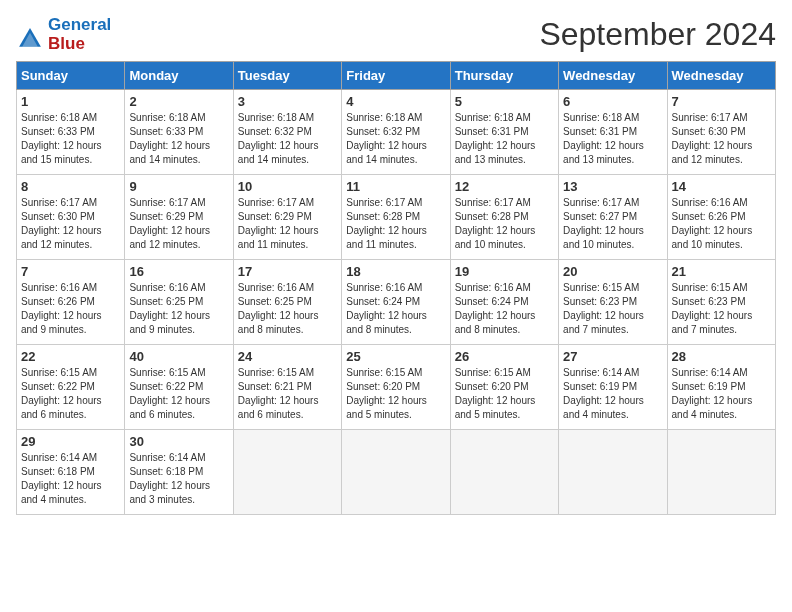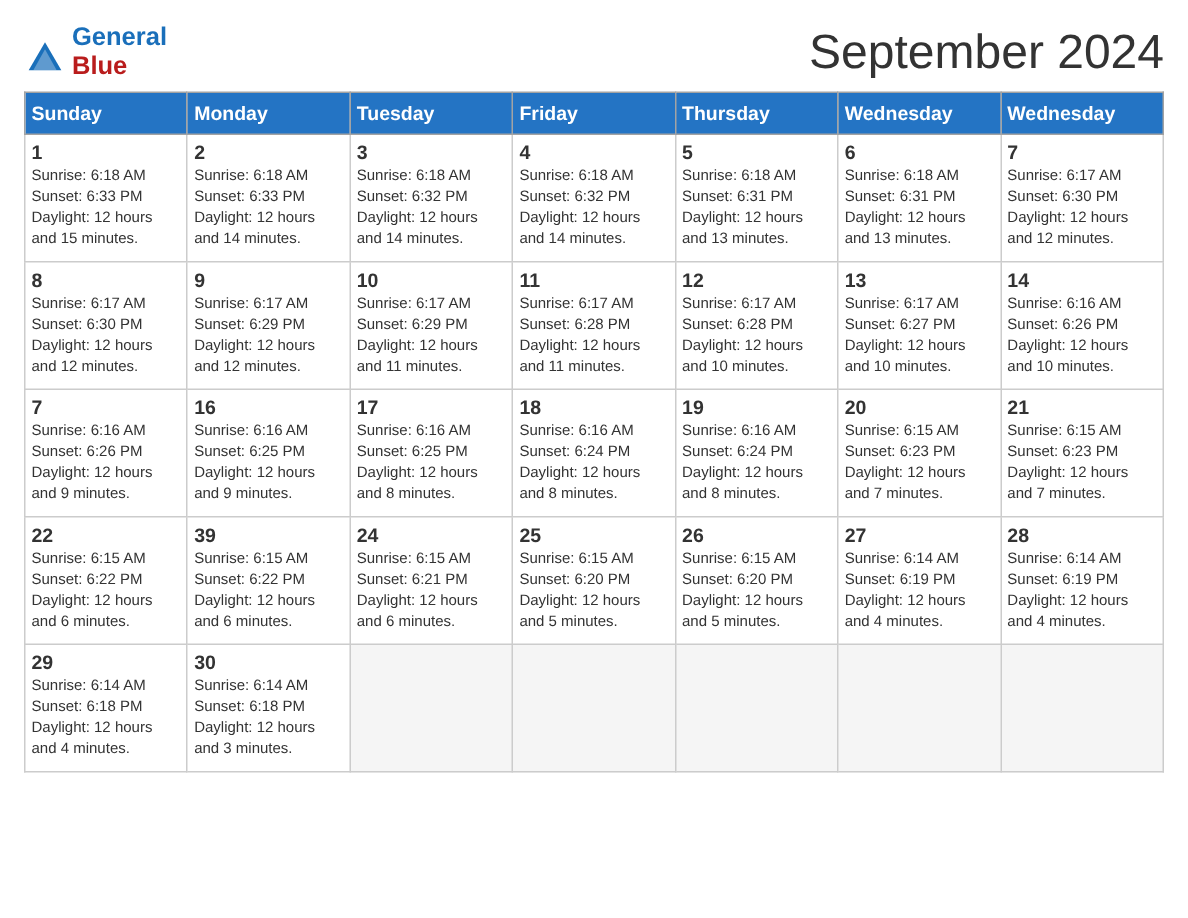--- a/index.html
+++ b/index.html
@@ -287,21 +287,21 @@
       <tr>
         <td>
         <span class="day-num">22</span>
         <div class="cell-text">
           Sunrise: 6:15 AM<br>
           Sunset: 6:22 PM<br>
           Daylight: 12 hours and 6 minutes.
         </div>
       </td>
         <td>
-        <span class="day-num">39</span>
+        <span class="day-num">40</span>
         <div class="cell-text">
           Sunrise: 6:15 AM<br>
           Sunset: 6:22 PM<br>
           Daylight: 12 hours and 6 minutes.
         </div>
       </td>
         <td>
         <span class="day-num">24</span>
         <div class="cell-text">
           Sunrise: 6:15 AM<br>

